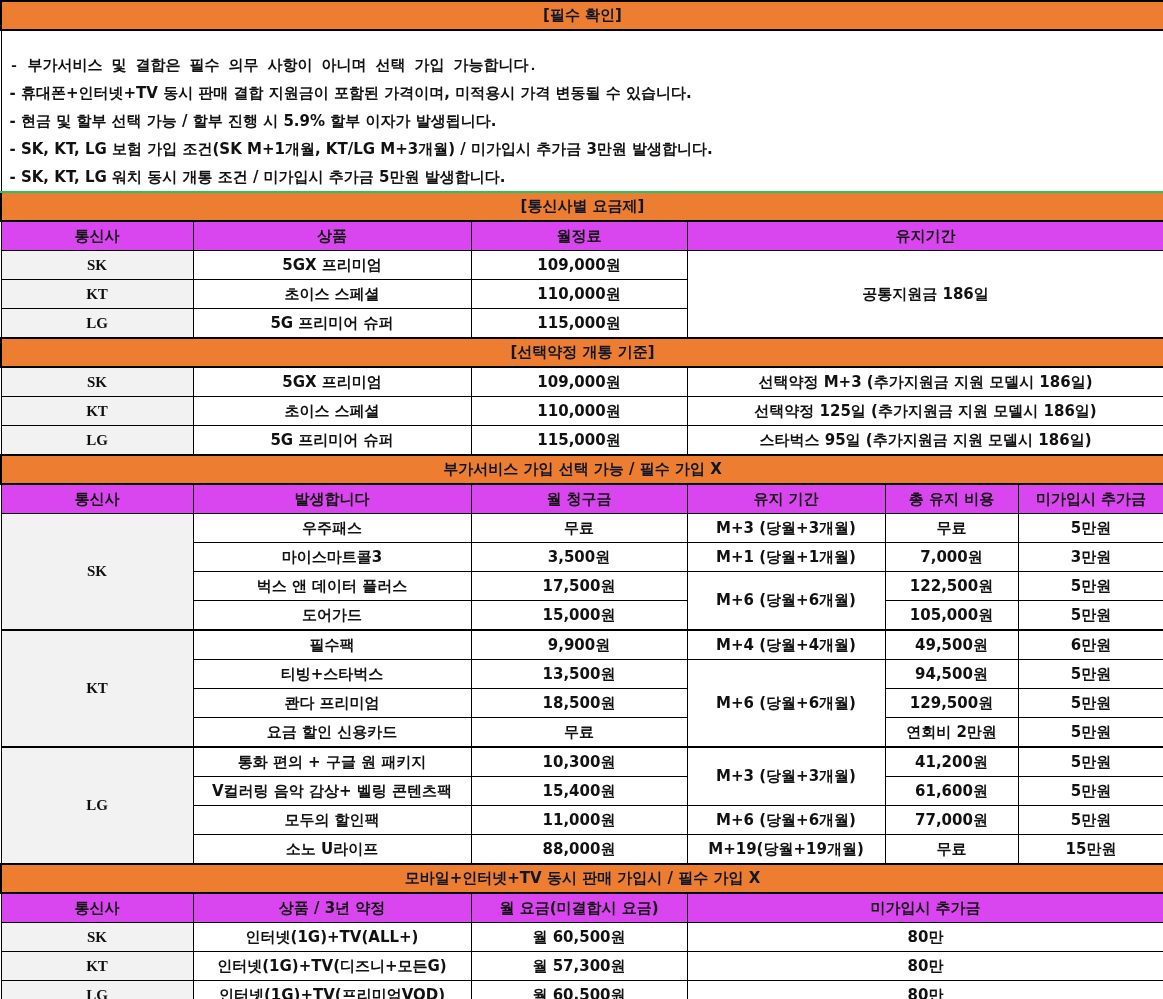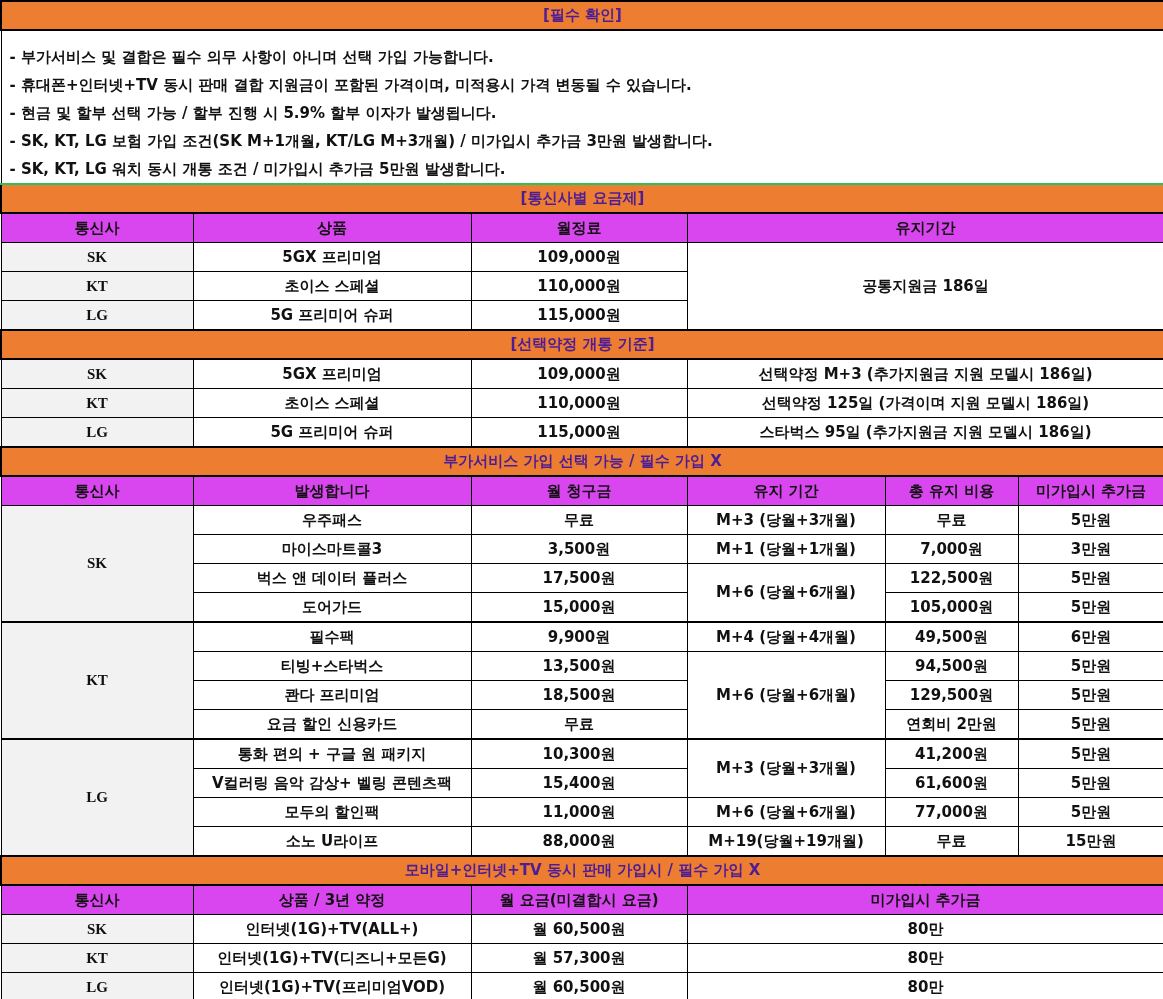--- a/index.html
+++ b/index.html
@@ -1,23 +1,23 @@
 <!DOCTYPE html>
 <html><head>
 <meta charset="utf-8">
 <style>
   html,body{margin:0;padding:0;background:#fff;}
   body{width:1163px;height:999px;overflow:hidden;font-family:"DejaVu Sans","Liberation Sans",sans-serif;font-weight:bold;color:#111;}
   table{border-collapse:collapse;width:1163px;table-layout:fixed;}
   td{border:1px solid #000;text-align:center;font-size:15px;height:28px;padding:0;white-space:nowrap;overflow:hidden;}
-  .orange td, td.orange{background:#ED7D31;color:#4c1d95;font-size:15px;height:27px;border:2px solid #000;}
+  .orange td, td.orange{background:#ED7D31;color:#0f172a;font-size:15px;height:27px;border:2px solid #000;}
   .hdr td{background:#d946ef;height:28px;}
   td.carrier{background:#F2F2F2;font-family:Liberation Serif, serif;}
   .notes td{text-align:left;padding-left:8px;height:28px;border-top:none;border-bottom:none;font-size:15px;}
-  .notes.first td{padding-top:12px;}
+  .notes.first td{padding-top:20px;font-family:Liberation Mono, monospace;}
   .notes.last td{border-bottom:2px solid #22c55e;}
   .thick-top td{border-top:2px solid #000;text-align:center;}
 </style>
 </head>
 <body>
 
 <table>
   <colgroup>
     <col style="width:192px">
       <col style="width:278px">
@@ -79,21 +79,21 @@
   <tr>
     <td class="carrier">SK</td>
     <td>5GX 프리미엄</td>
     <td>109,000원</td>
     <td colspan="3">선택약정 M+3 (추가지원금 지원 모델시 186일)</td>
   </tr>
   <tr>
     <td class="carrier">KT</td>
     <td>초이스 스페셜</td>
     <td>110,000원</td>
-    <td colspan="3">선택약정 125일 (가격이며 지원 모델시 186일)</td>
+    <td colspan="3">선택약정 125일 (추가지원금 지원 모델시 186일)</td>
   </tr>
   <tr>
     <td class="carrier">LG</td>
     <td>5G 프리미어 슈퍼</td>
     <td>115,000원</td>
     <td colspan="3">스타벅스 95일 (추가지원금 지원 모델시 186일)</td>
   </tr>
 
   <tr class="orange">
         <td colspan="6">부가서비스 가입 선택 가능 / 필수 가입 X</td>

